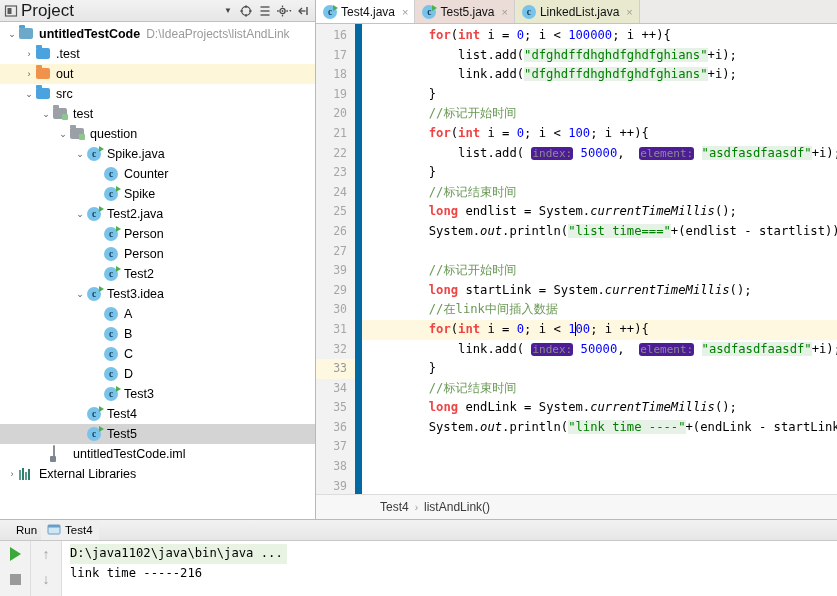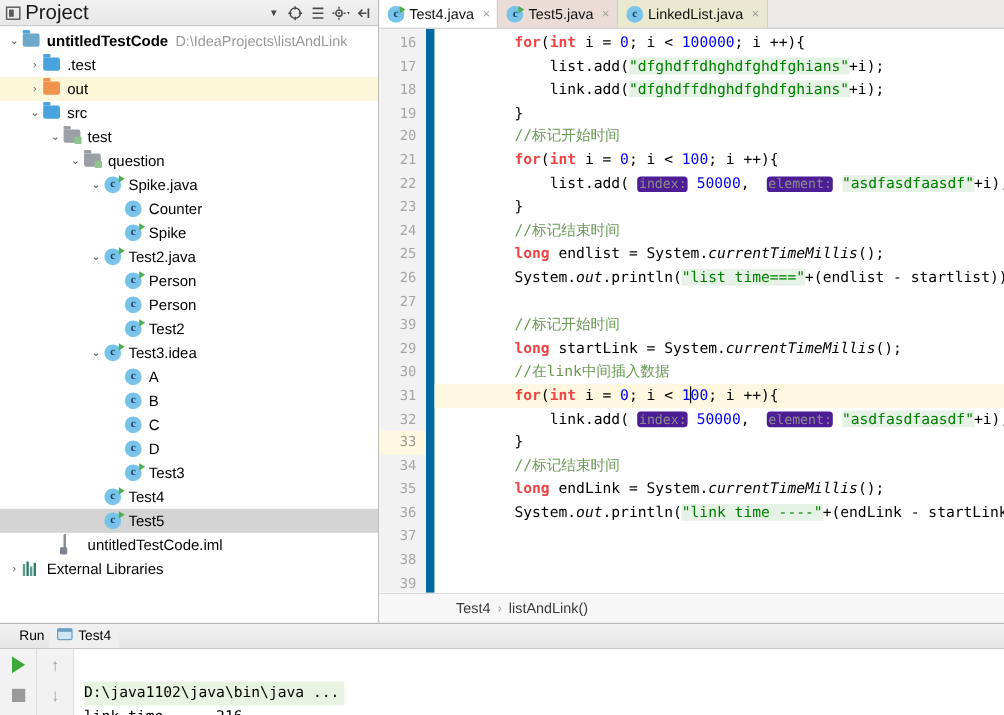--- a/index.html
+++ b/index.html
@@ -194,21 +194,21 @@
     border-right: 1px solid #dddddd;
     display:flex; flex-direction:column; align-items:center; padding-top:3px; gap:5px;
   }
   .tb-btn { width: 20px; height: 20px; display:flex;align-items:center;justify-content:center;}
   .console {
     flex: 1; background: #fff; padding: 3px 0 0 8px;
     font-family: "DejaVu Sans Mono", monospace; font-size: 12.2px;
     overflow: hidden;
   }
   .cons-line { height: 19.5px; line-height: 19.5px; white-space: pre; color:#000; }
-  .cons-line.cmd { background: #e9f3e4; display:inline-block; padding-right:4px;margin-top:24px; }
+  .cons-line.cmd { background: #e9f3e4; display:inline-block; padding-right:4px; }
 
   .play-tri { width:0;height:0;border-left:11px solid #3aa93a;border-top:7px solid transparent;border-bottom:7px solid transparent;}
   .stop-sq { width:11px;height:11px;background:#9a9a9a;}
   .arr-up, .arr-dn { color:#9aa0a6; font-size:14px; line-height:1;}
 </style>
 </head>
 <body>
 
 <div class="app">
 

